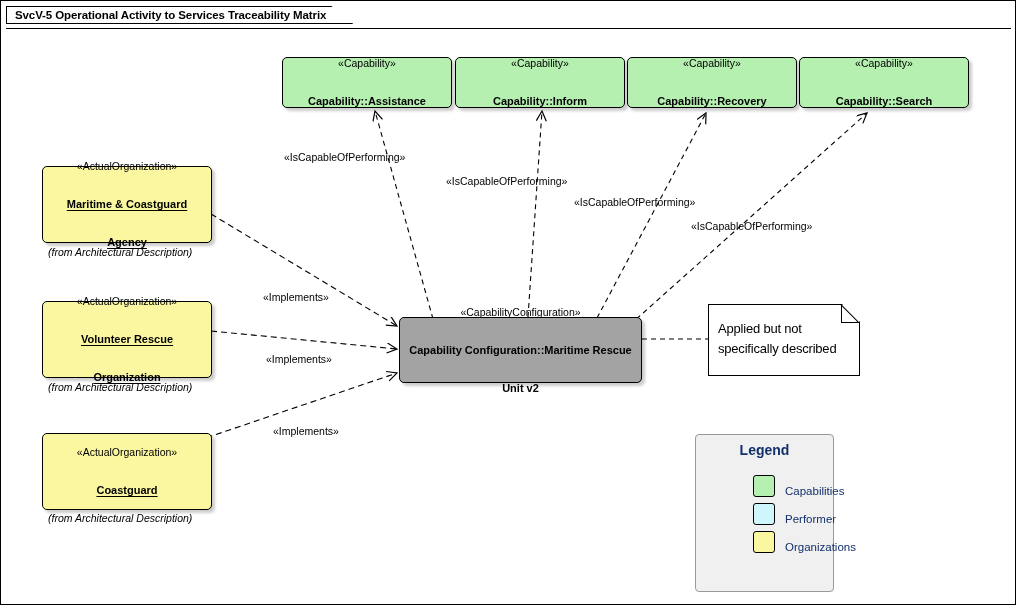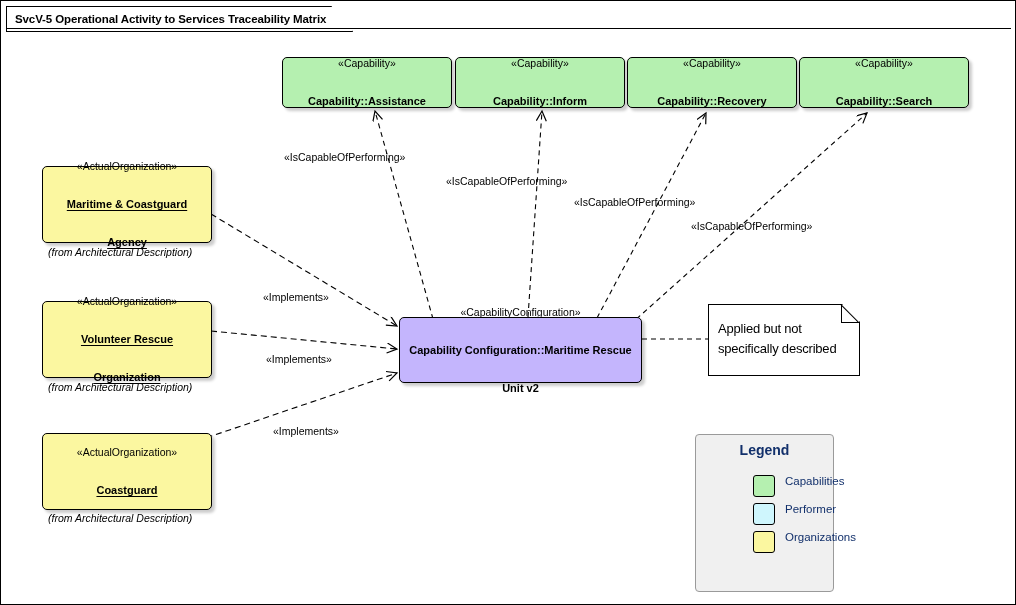--- a/index.html
+++ b/index.html
@@ -16,21 +16,21 @@
     box-sizing: border-box;
     font-family: "Liberation Sans", sans-serif;
     overflow: hidden;
   }
 
   
   #title-tab {
     position: absolute;
     left: 5px;
     top: 5px;
-    height: 26px;
+    height: 18px;
     background: #ffffff;
     border: 1px solid #000000;
     border-bottom: 1px solid #000000;
     box-sizing: border-box;
     padding: 0 26px 0 8px;
     display: flex;
     align-items: center;
     clip-path: polygon(0 0, calc(100% - 22px) 0, 100% 100%, 0 100%);
   }
   #title-tab-text {
@@ -80,21 +80,21 @@
     text-decoration: underline;
     text-underline-offset: 2px;
   }
 
   .capability {
     background: #b5f0b0;
     width: 170px;
     height: 51px;
   }
   .performer {
-    background: #c4b5fd;
+    background: #a3a3a3;
   }
   .organization {
     background: #fbf7a0;
     width: 170px;
     height: 77px;
   }
 
   .from-label {
     position: absolute;
     font-size: 10.5px;
@@ -169,21 +169,21 @@
     width: 100%;
     text-align: center;
     font-size: 14px;
     font-weight: bold;
     color: #12306b;
   }
   .legend-row {
     position: absolute;
     left: 13px;
     display: flex;
-    align-items: flex-start;
+    align-items: flex-end;
     padding-left: 44px;
   }
   .legend-swatch {
     width: 22px;
     height: 22px;
     border: 1px solid #000000;
     border-radius: 3px;
     box-sizing: border-box;
   }
   .legend-label {

